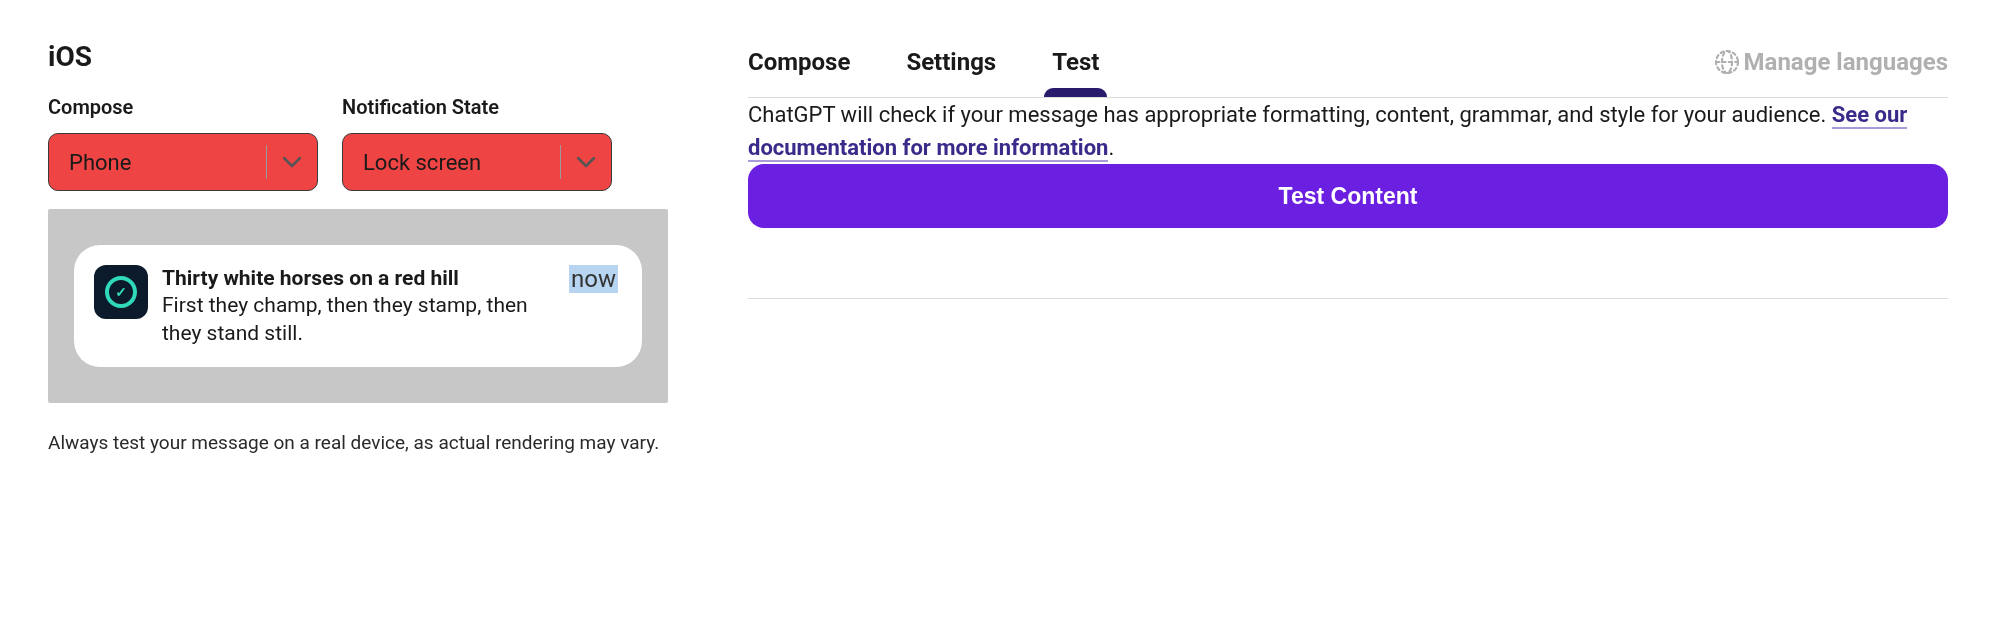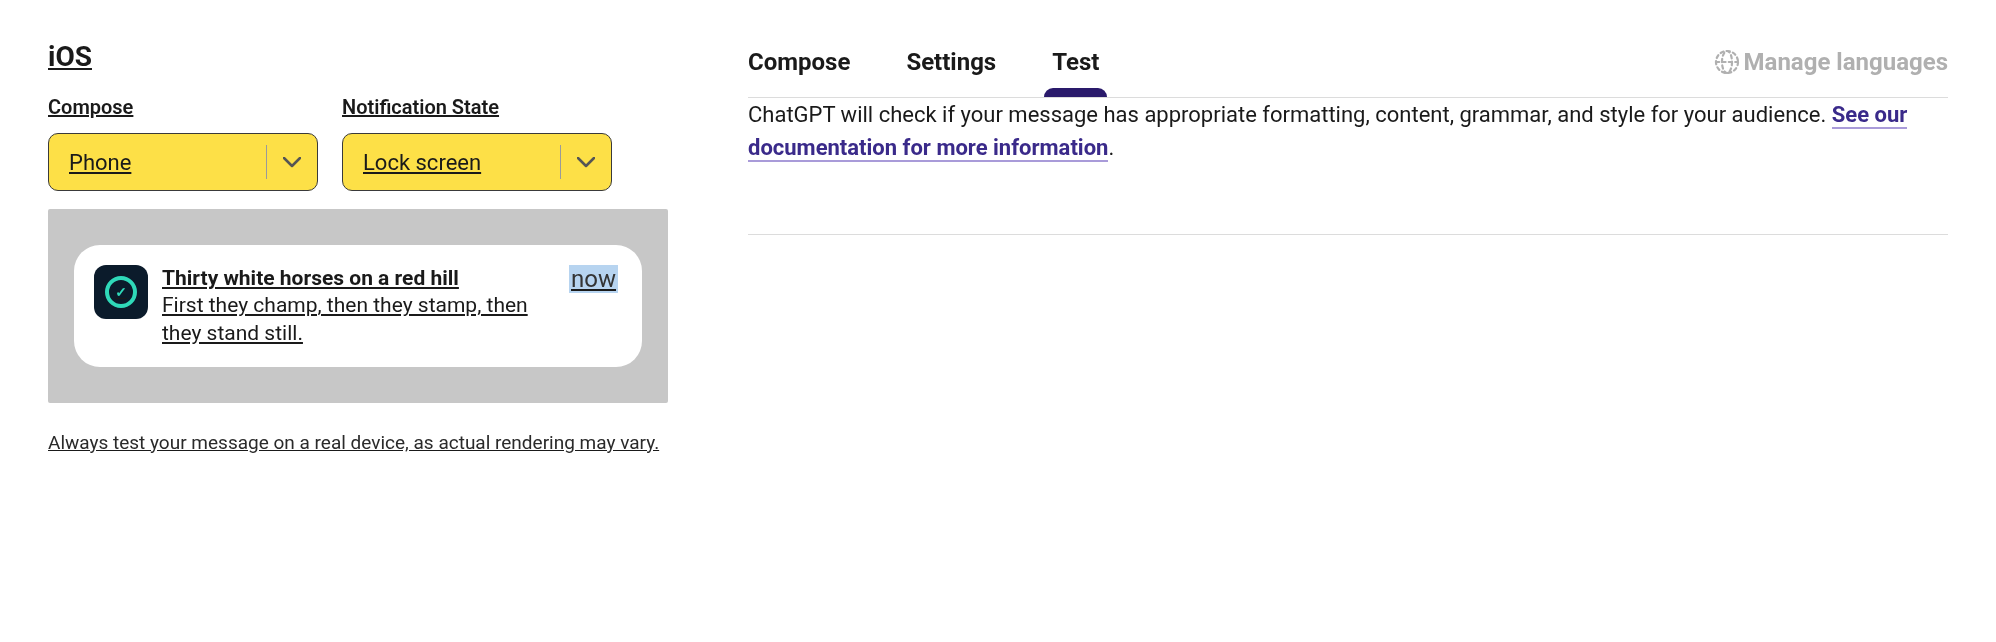--- a/index.html
+++ b/index.html
@@ -10,21 +10,20 @@
       width: 1996px;
       padding: 40px 48px 30px 48px;
     }
     .container {
       display: flex;
       gap: 80px;
     }
     .left-panel {
       width: 620px;
       flex-shrink: 0;
-      text-decoration: underline;
     }
     .right-panel {
       flex: 1;
       min-width: 0;
     }
     .platform-heading {
       font-size: 28px;
       font-weight: 700;
       margin-bottom: 22px;
     }
@@ -41,21 +40,21 @@
       font-size: 20px;
       font-weight: 600;
       margin-bottom: 14px;
     }
     .select-control {
       display: flex;
       align-items: center;
       border: 1.5px solid #3a3a3a;
       border-radius: 10px;
       height: 58px;
-      background: #fde047;
+      background: #ef4444;
       cursor: pointer;
     }
     .select-value {
       flex: 1;
       padding: 0 20px;
       font-size: 22px;
       color: #1a1a1a;
     }
     .select-divider {
       width: 1px;
@@ -283,16 +282,17 @@
         </span>
         <span>Manage languages</span>
       </div>
     </div>
 
 
     <p class="section-desc">
       <span>ChatGPT will check if your message has appropriate formatting, content, grammar, and style for your audience. </span><a href="#" class="doc-link">See our documentation for more information</a><span>.</span>
     </p>
 
+    <button class="test-button">Test Content</button>
 
     <hr class="bottom-divider">
   </div>
 </div>
 
 </body></html>

